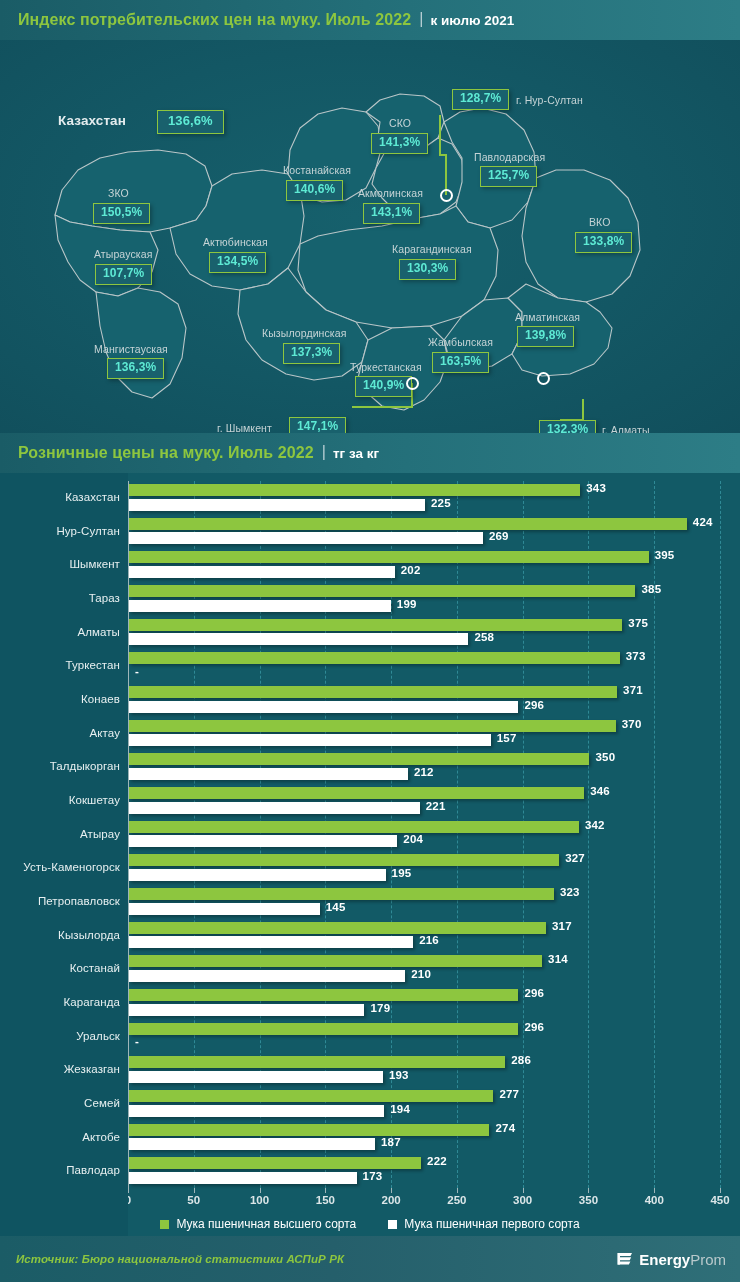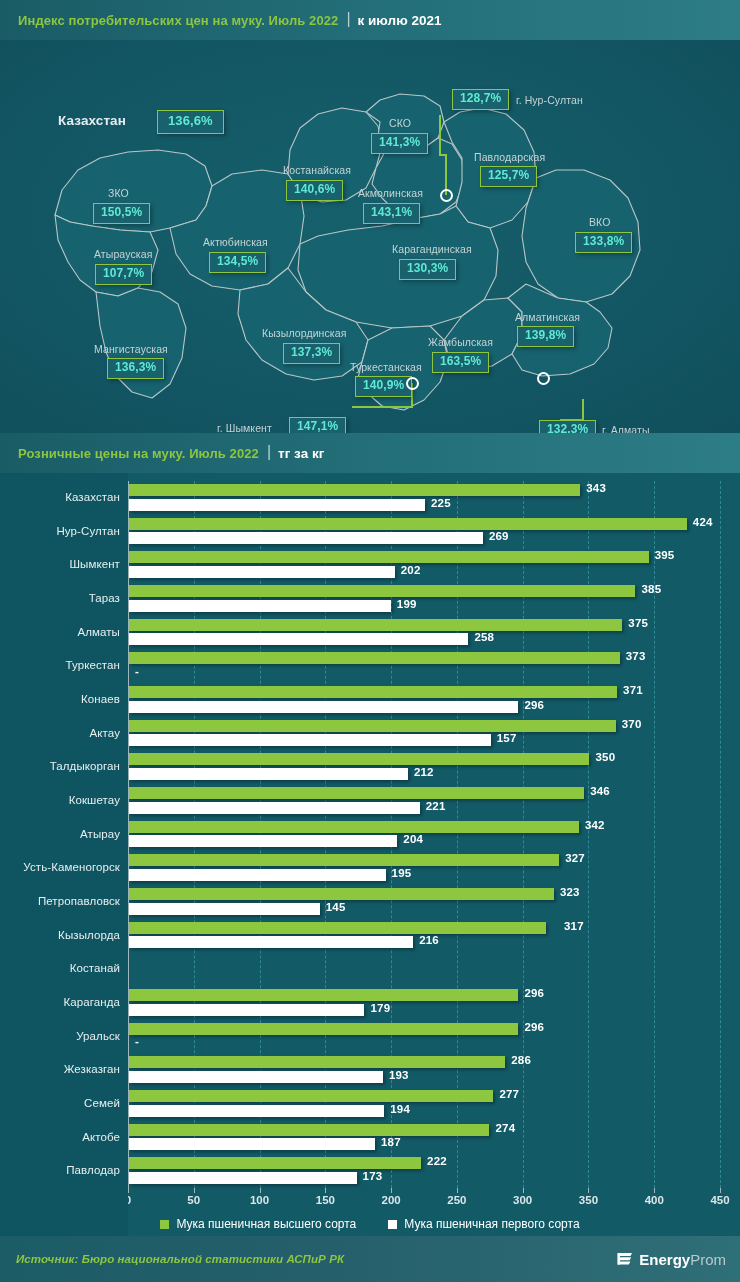--- a/index.html
+++ b/index.html
@@ -26,21 +26,21 @@
     width: 740px;
     height: 40px;
     background: linear-gradient(to right, #1a5c66 0%, #24707a 55%, #2d7d86 100%);
     box-sizing: border-box;
     display: flex;
     align-items: center;
     padding-left: 18px;
   }
   .section-header .sh-main {
     color: #8dc63f;
-    font-size: 13px;
+    font-size: 16px;
     font-weight: bold;
     letter-spacing: 0.1px;
     white-space: nowrap;
   }
   .section-header .sh-sep {
     color: #b7cfd4;
     font-size: 16px;
     font-weight: 300;
     margin: 0 7px 0 8px;
     line-height: 1;
@@ -510,23 +510,29 @@
           <div class="bar-val bottom" style="left: 263.533px;">195</div>
         </div>
         <div class="row" style="top: 404px;">
           <div class="bar top" style="left: 1px; width: 424.924px; background: rgb(141, 198, 63);"></div>
           <div class="bar-val top" style="left: 431.924px;">323</div>
           <div class="bar bottom" style="left: 1px; width: 190.756px; background: rgb(255, 255, 255);"></div>
           <div class="bar-val bottom" style="left: 197.756px;">145</div>
         </div>
         <div class="row" style="top: 437.667px;">
           <div class="bar top" style="left: 1px; width: 417.031px; background: rgb(141, 198, 63);"></div>
-          <div class="bar-val top" style="left: 424.031px; margin-left: 12px;">317</div>
+          <div class="bar-val top" style="left: 424.031px;">317</div>
           <div class="bar bottom" style="left: 1px; width: 284.16px; background: rgb(255, 255, 255);"></div>
           <div class="bar-val bottom" style="left: 291.16px;">216</div>
+        </div>
+        <div class="row" style="top: 471.333px;">
+          <div class="bar top" style="left: 1px; width: 413.084px; background: rgb(141, 198, 63);"></div>
+          <div class="bar-val top" style="left: 420.084px;">314</div>
+          <div class="bar bottom" style="left: 1px; width: 276.267px; background: rgb(255, 255, 255);"></div>
+          <div class="bar-val bottom" style="left: 283.267px;">210</div>
         </div>
         <div class="row" style="top: 505px;">
           <div class="bar top" style="left: 1px; width: 389.404px; background: rgb(141, 198, 63);"></div>
           <div class="bar-val top" style="left: 396.404px;">296</div>
           <div class="bar bottom" style="left: 1px; width: 235.484px; background: rgb(255, 255, 255);"></div>
           <div class="bar-val bottom" style="left: 242.484px;">179</div>
         </div>
         <div class="row" style="top: 538.667px;">
           <div class="bar top" style="left: 1px; width: 389.404px; background: rgb(141, 198, 63);"></div>
           <div class="bar-val top" style="left: 396.404px;">296</div>

